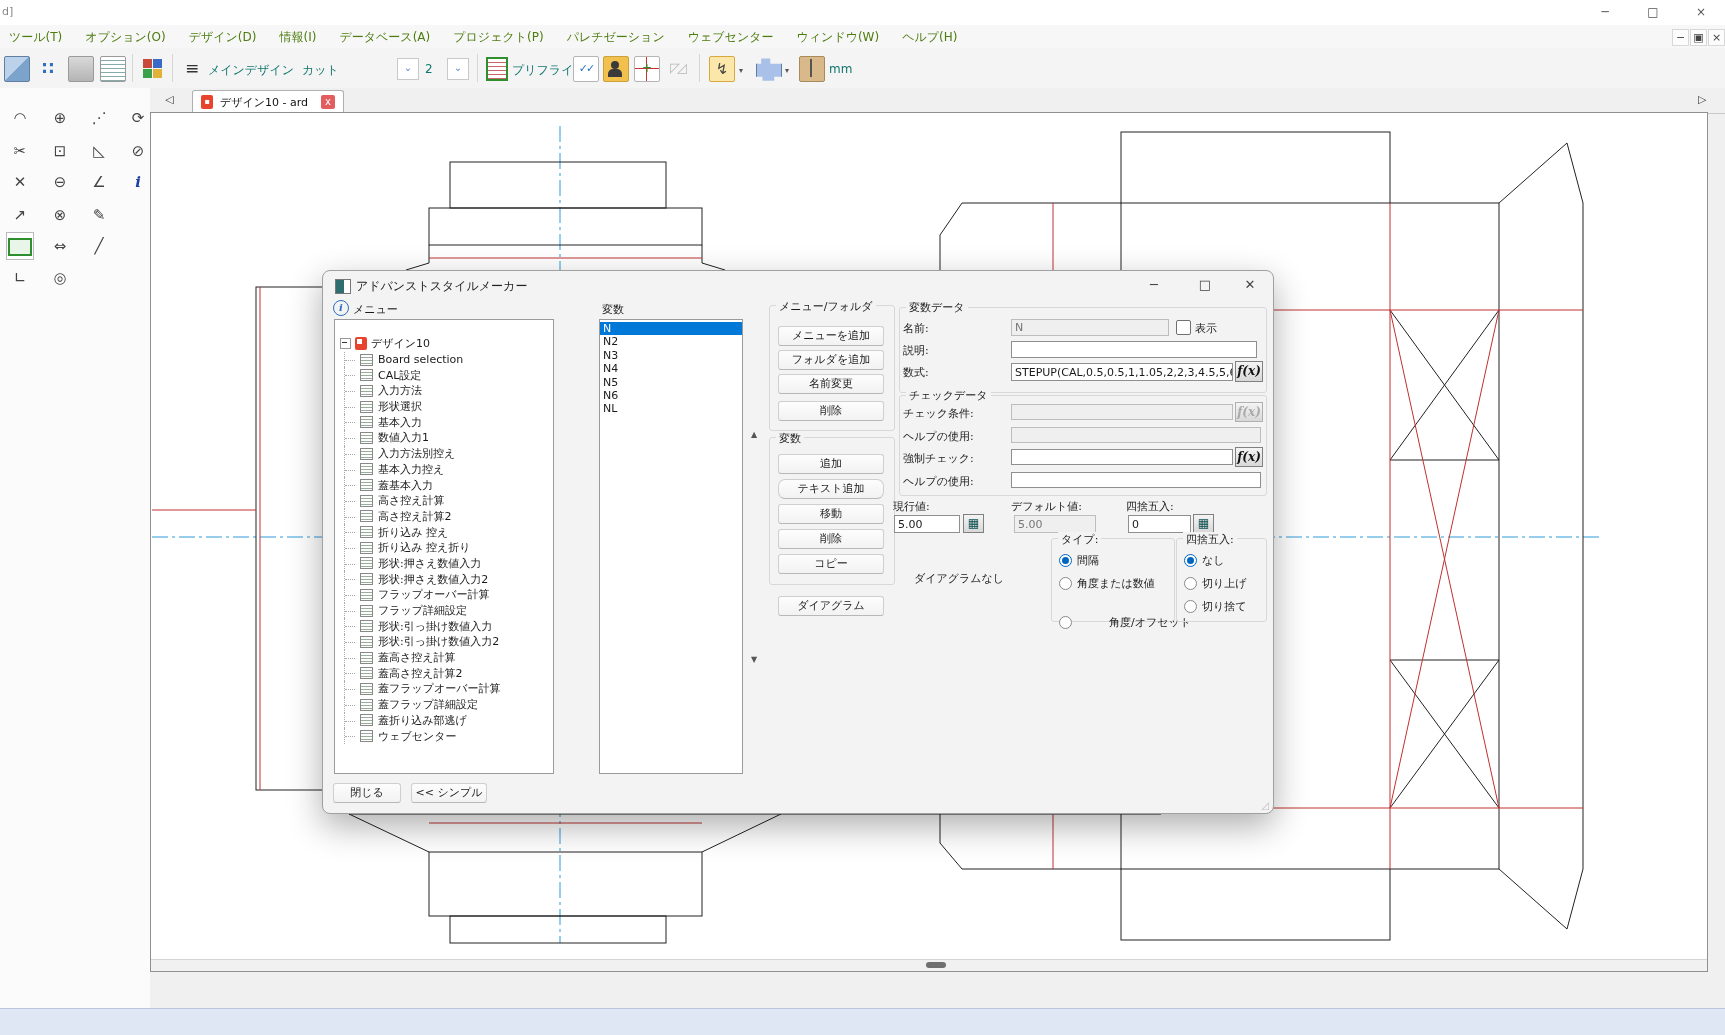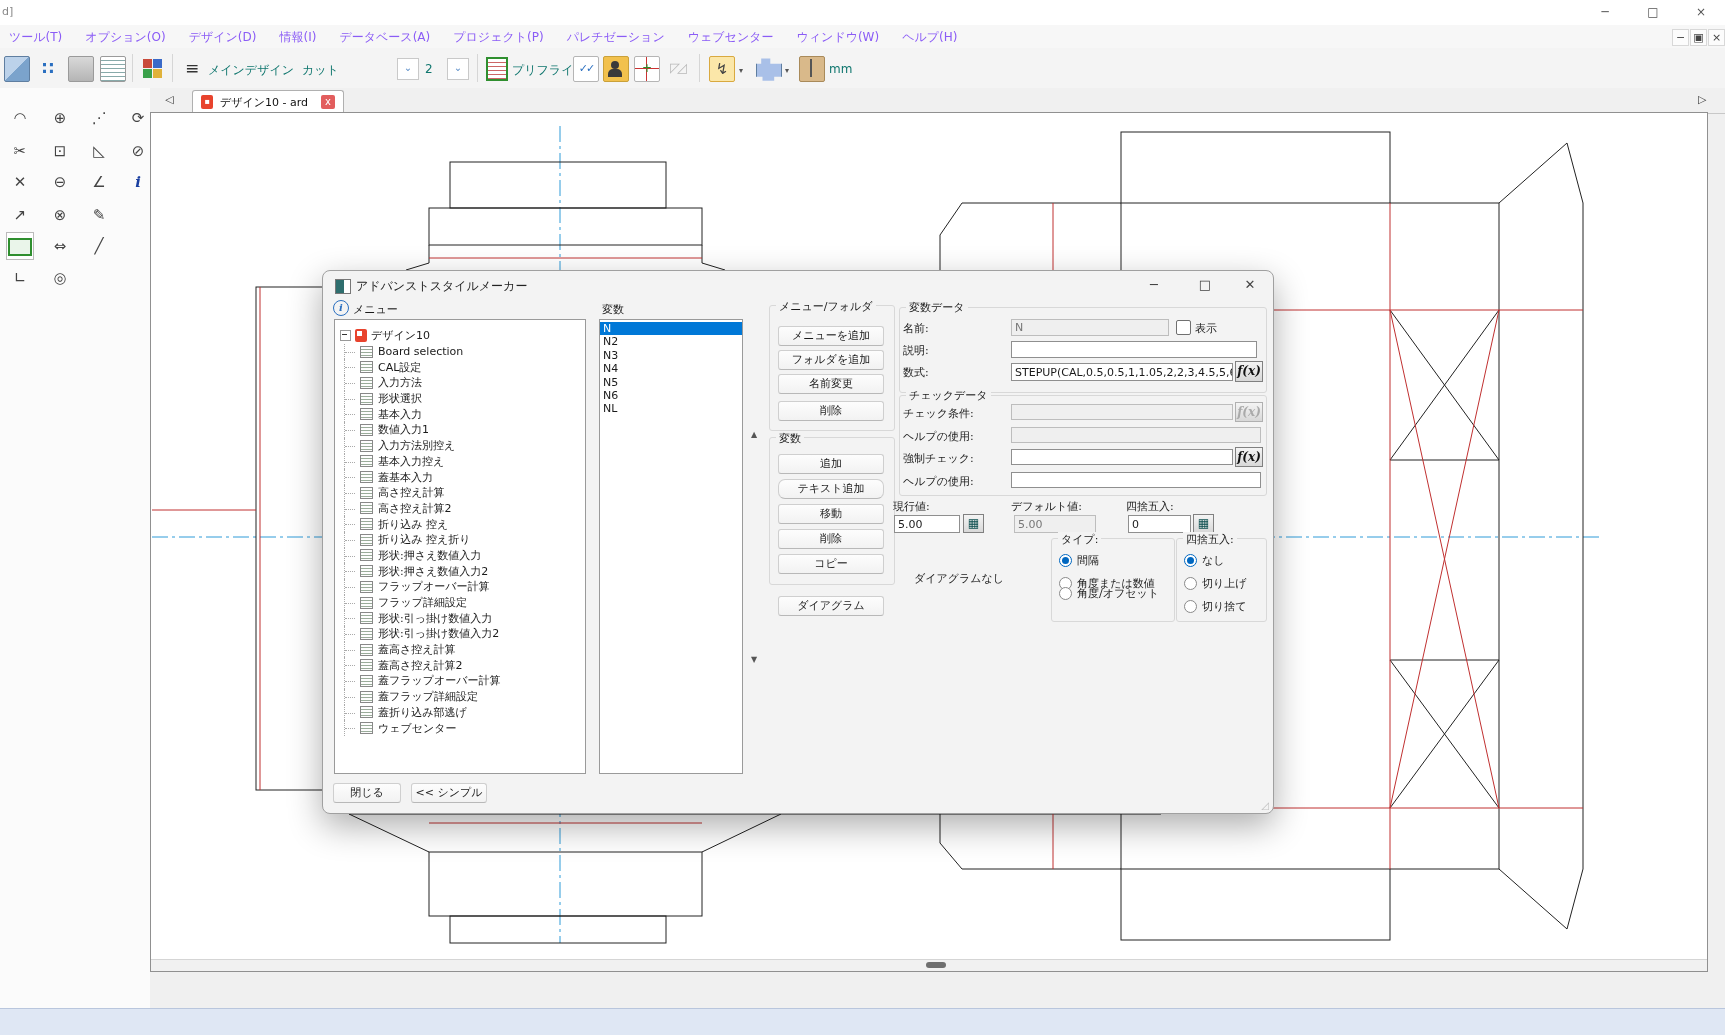--- a/index.html
+++ b/index.html
@@ -4,21 +4,21 @@
 <style>
   html,body{margin:0;padding:0;width:1725px;height:1035px;overflow:hidden;
     font-family:"DejaVu Sans","Liberation Sans",sans-serif;background:#f0f0f0;
     -webkit-font-smoothing:antialiased;}
   .a{position:absolute;}
   
   .titlebar{left:0;top:0;width:1725px;height:25px;background:#ffffff;border-bottom:1px solid #ececec;}
   .titlebar .frag{left:2px;top:5px;font-size:11px;color:#888;}
   .wbtn{top:3px;width:38px;height:19px;text-align:center;font-size:12px;color:#555;line-height:19px;cursor:default;}
   .menubar{left:0;top:25px;width:1725px;height:23px;background:#f7f7f7;border-bottom:1px solid #e6e6e6;}
-  .menubar .mi{display:inline-block;padding:4px 9px 0 9px;font-size:12px;color:#8b5cf6;}
+  .menubar .mi{display:inline-block;padding:4px 9px 0 9px;font-size:12px;color:#4d7c0f;}
   .minictl{top:29px;font-size:11px;color:#444;width:15px;height:15px;text-align:center;line-height:15px;border:1px solid #d8d8d8;background:#fcfcfc;}
   
   .toolbar{left:0;top:48px;width:1725px;height:40px;background:#f4f4f4;border-bottom:1px solid #dcdcdc;}
   .tico{top:8px;width:24px;height:24px;border-radius:2px;text-align:center;line-height:24px;font-size:15px;color:#444;}
   .tsep{top:6px;width:1px;height:28px;background:#d6d6d6;}
   .tlabel{top:14px;font-size:12px;color:#0f766e;}
   .chev{top:10px;width:20px;height:20px;border:1px solid #c9c9c9;background:#fff;color:#5a8dc8;font-size:10px;text-align:center;line-height:18px;}
   .cube{background:linear-gradient(135deg,#bcd2ea 0 50%,#7ba3cc 50%);border:1px solid #5f7ea0;}
   .dots{color:#2a6fc0;font-size:17px;font-weight:bold;}
   .stamp{background:linear-gradient(#d9d9d9,#b5b5b5);border:1px solid #9a9a9a;}
@@ -59,21 +59,21 @@
   .dialog{left:322px;top:270px;width:950px;height:542px;background:#f3f3f3;border:1px solid #a0a0a0;
     border-radius:8px;box-shadow:0 12px 34px rgba(0,0,0,.32);font-size:11px;color:#1a1a1a;}
   .dtitle-ic{left:12px;top:8px;width:14px;height:13px;background:linear-gradient(90deg,#2e6e6e 0 60%,#fff 60%);border:1px solid #777;}
   .dtitle{left:33px;top:7px;font-size:12px;color:#222;}
   .dwbtn{top:2px;width:36px;height:24px;text-align:center;line-height:24px;font-size:13px;color:#444;}
   .infoic{left:10px;top:29px;width:14px;height:14px;border:1px solid #2a6fc0;border-radius:50%;color:#2a6fc0;
     font-size:10px;font-style:italic;font-weight:bold;text-align:center;line-height:14px;font-family:"DejaVu Serif",serif;}
   .infolbl{left:30px;top:31px;}
   .lbox{background:#fff;border:1px solid #9a9a9a;overflow:hidden;}
   
-  .tree{left:11px;top:48px;width:252px;height:455px;padding-top:8px;box-sizing:border-box;}
+  .tree{left:11px;top:48px;width:220px;height:455px;padding-top:16px;box-sizing:border-box;}
   .trow{height:15.7px;display:flex;align-items:center;white-space:nowrap;font-size:11px;}
   .texp{width:9px;height:9px;border:1px solid #999;background:#fff;margin:0 4px 0 5px;position:relative;flex:none;}
   .texp::after{content:"";position:absolute;left:1px;top:3px;width:5px;height:1px;background:#333;}
   .rooticon{width:12px;height:13px;background:#e8432d;border-radius:2px;margin-right:4px;flex:none;position:relative;}
   .rooticon::after{content:"";position:absolute;left:2px;top:2px;width:5px;height:5px;background:#fff;}
   .tconn{width:15px;height:15.7px;border-left:1px dotted #aaa;margin-left:9px;position:relative;flex:none;}
   .tconn::after{content:"";position:absolute;left:0;top:8px;width:10px;border-top:1px dotted #aaa;}
   .ticon{width:13px;height:12px;border:1px solid #888;background:#fdfdfd;background-image:repeating-linear-gradient(#fdfdfd 0 2px,#9aac9a 2px 3px);margin-right:5px;flex:none;box-sizing:border-box;}
   
   .vlist{left:276px;top:48px;width:144px;height:455px;padding-top:2px;box-sizing:border-box;}
@@ -482,21 +482,21 @@
   <div class="a grp" style="left:728px;top:267px;width:122px;height:82px;"></div>
   <span class="a grplbl" style="left:735px;top:261px;">タイプ:</span>
   <div class="a radrow" style="left:736px;top:281px;">
       <span class="rad on"></span>
       <span>間隔</span>
     </div>
   <div class="a radrow" style="left:736px;top:304px;">
       <span class="rad"></span>
       <span>角度または数値</span>
     </div>
-  <div class="a radrow" style="left:736px;top:314px;">
+  <div class="a radrow" style="left:736px;top:343px;gap:32px;">
       <span class="rad"></span>
       <span>角度/オフセット</span>
     </div>
 
   <div class="a grp" style="left:853px;top:267px;width:89px;height:82px;"></div>
   <span class="a grplbl" style="left:860px;top:261px;">四捨五入:</span>
   <div class="a radrow" style="left:861px;top:281px;">
       <span class="rad on"></span>
       <span>なし</span>
     </div>

